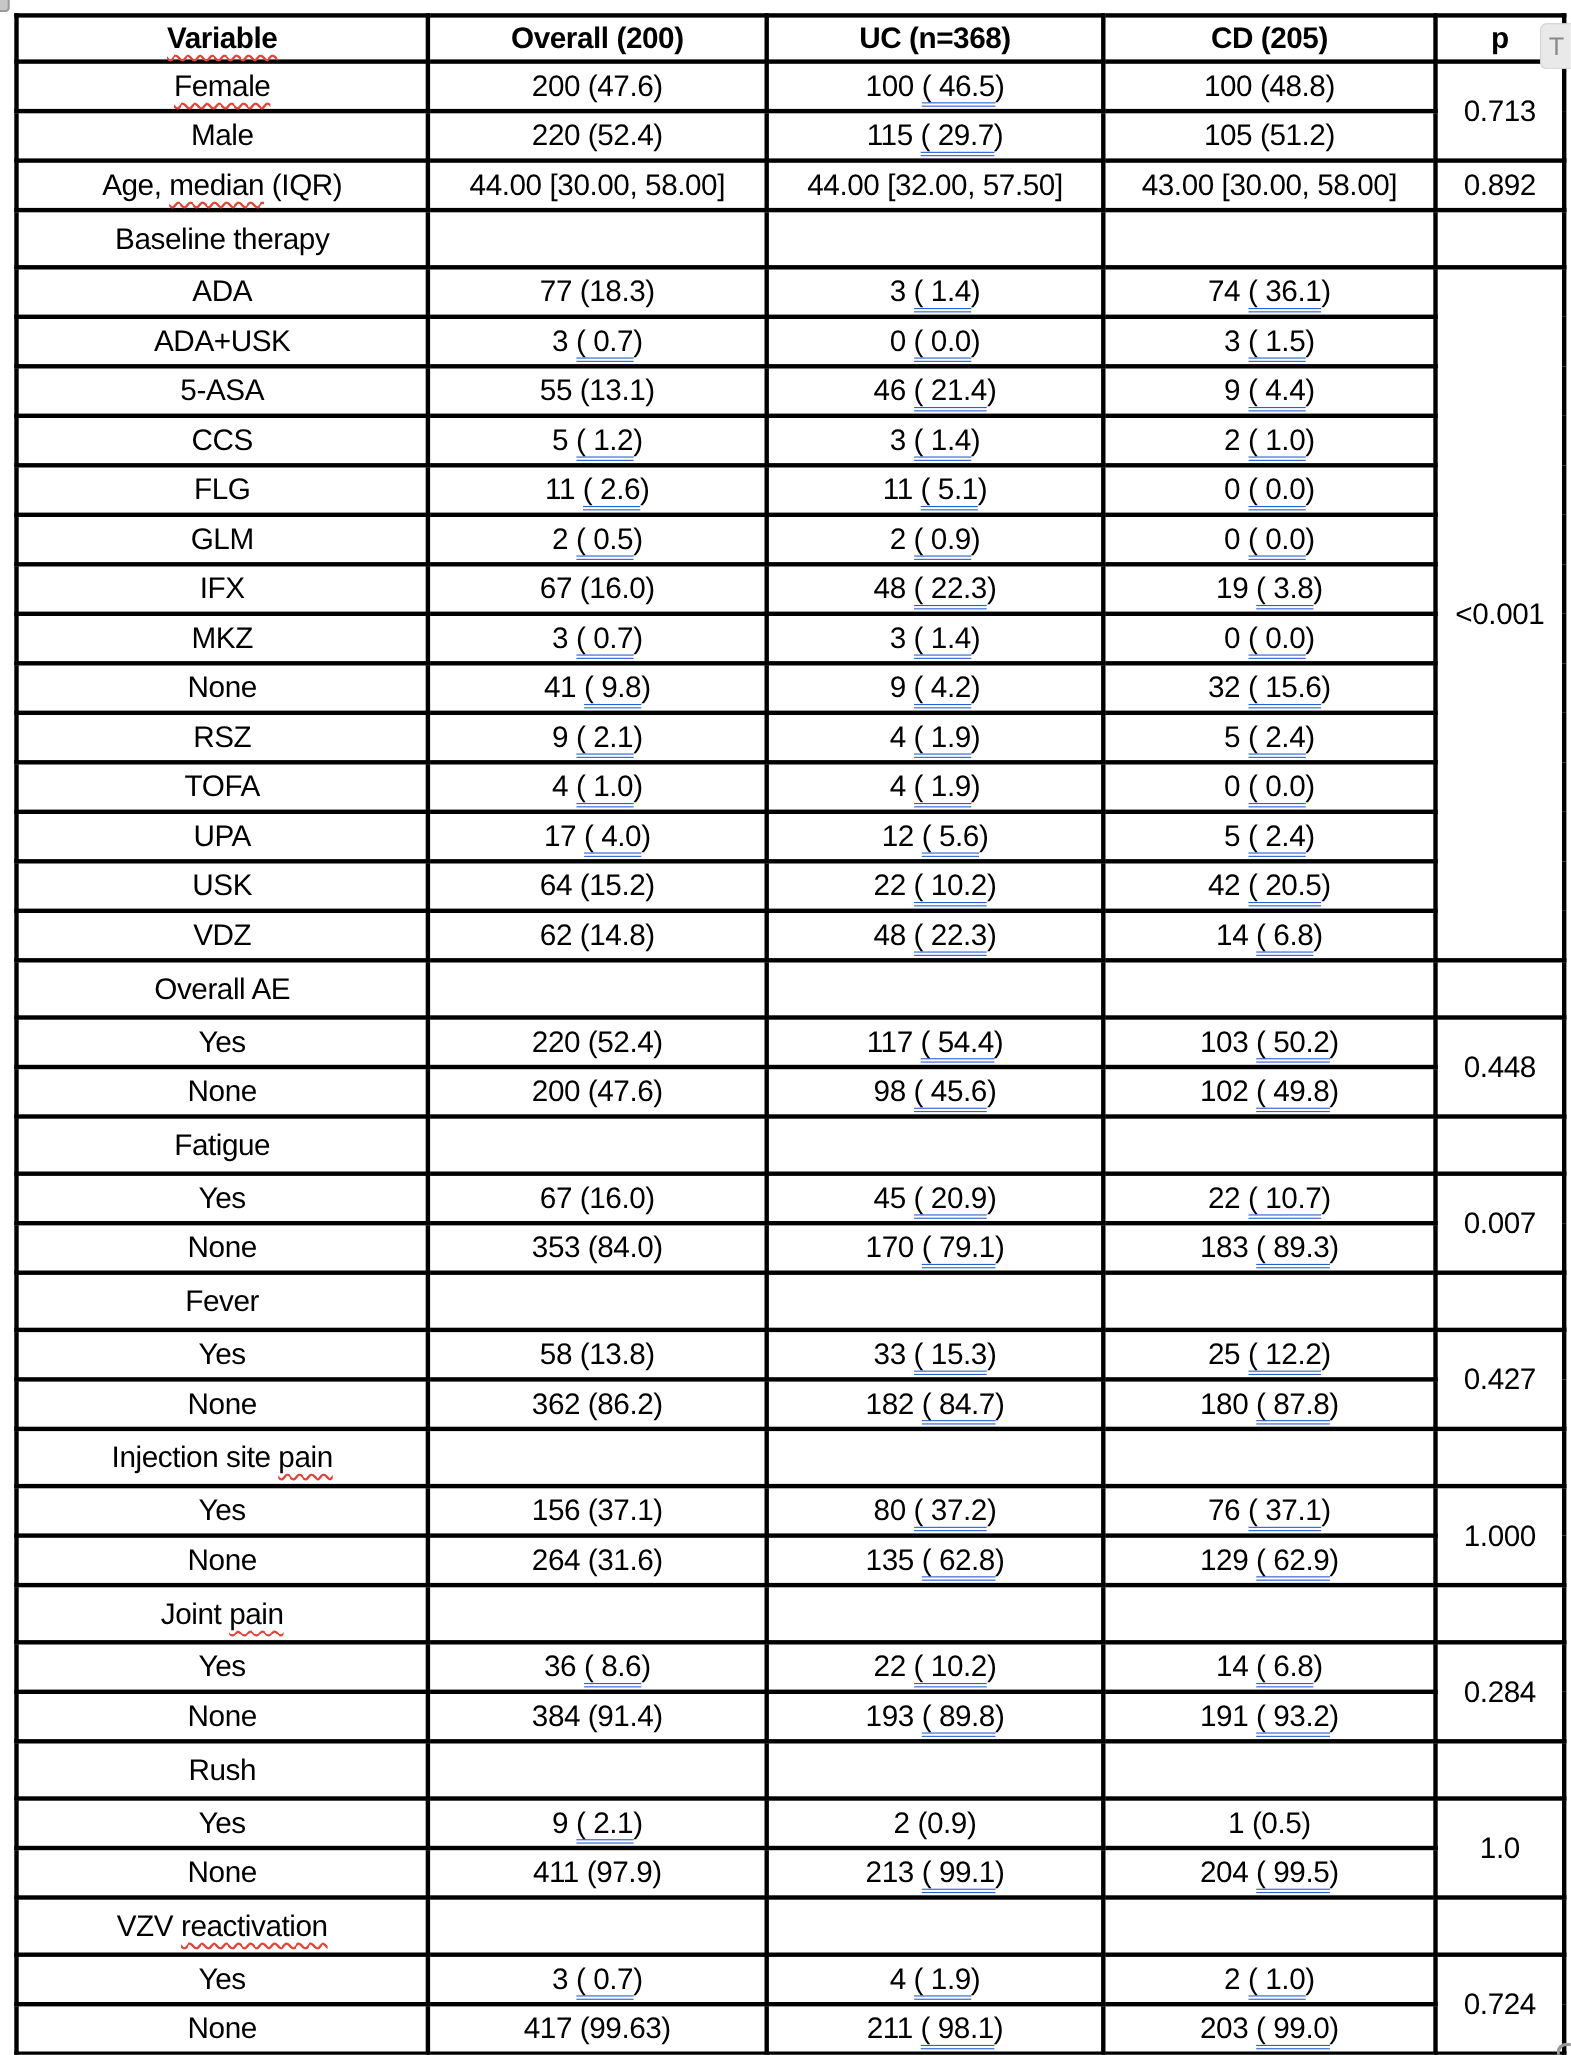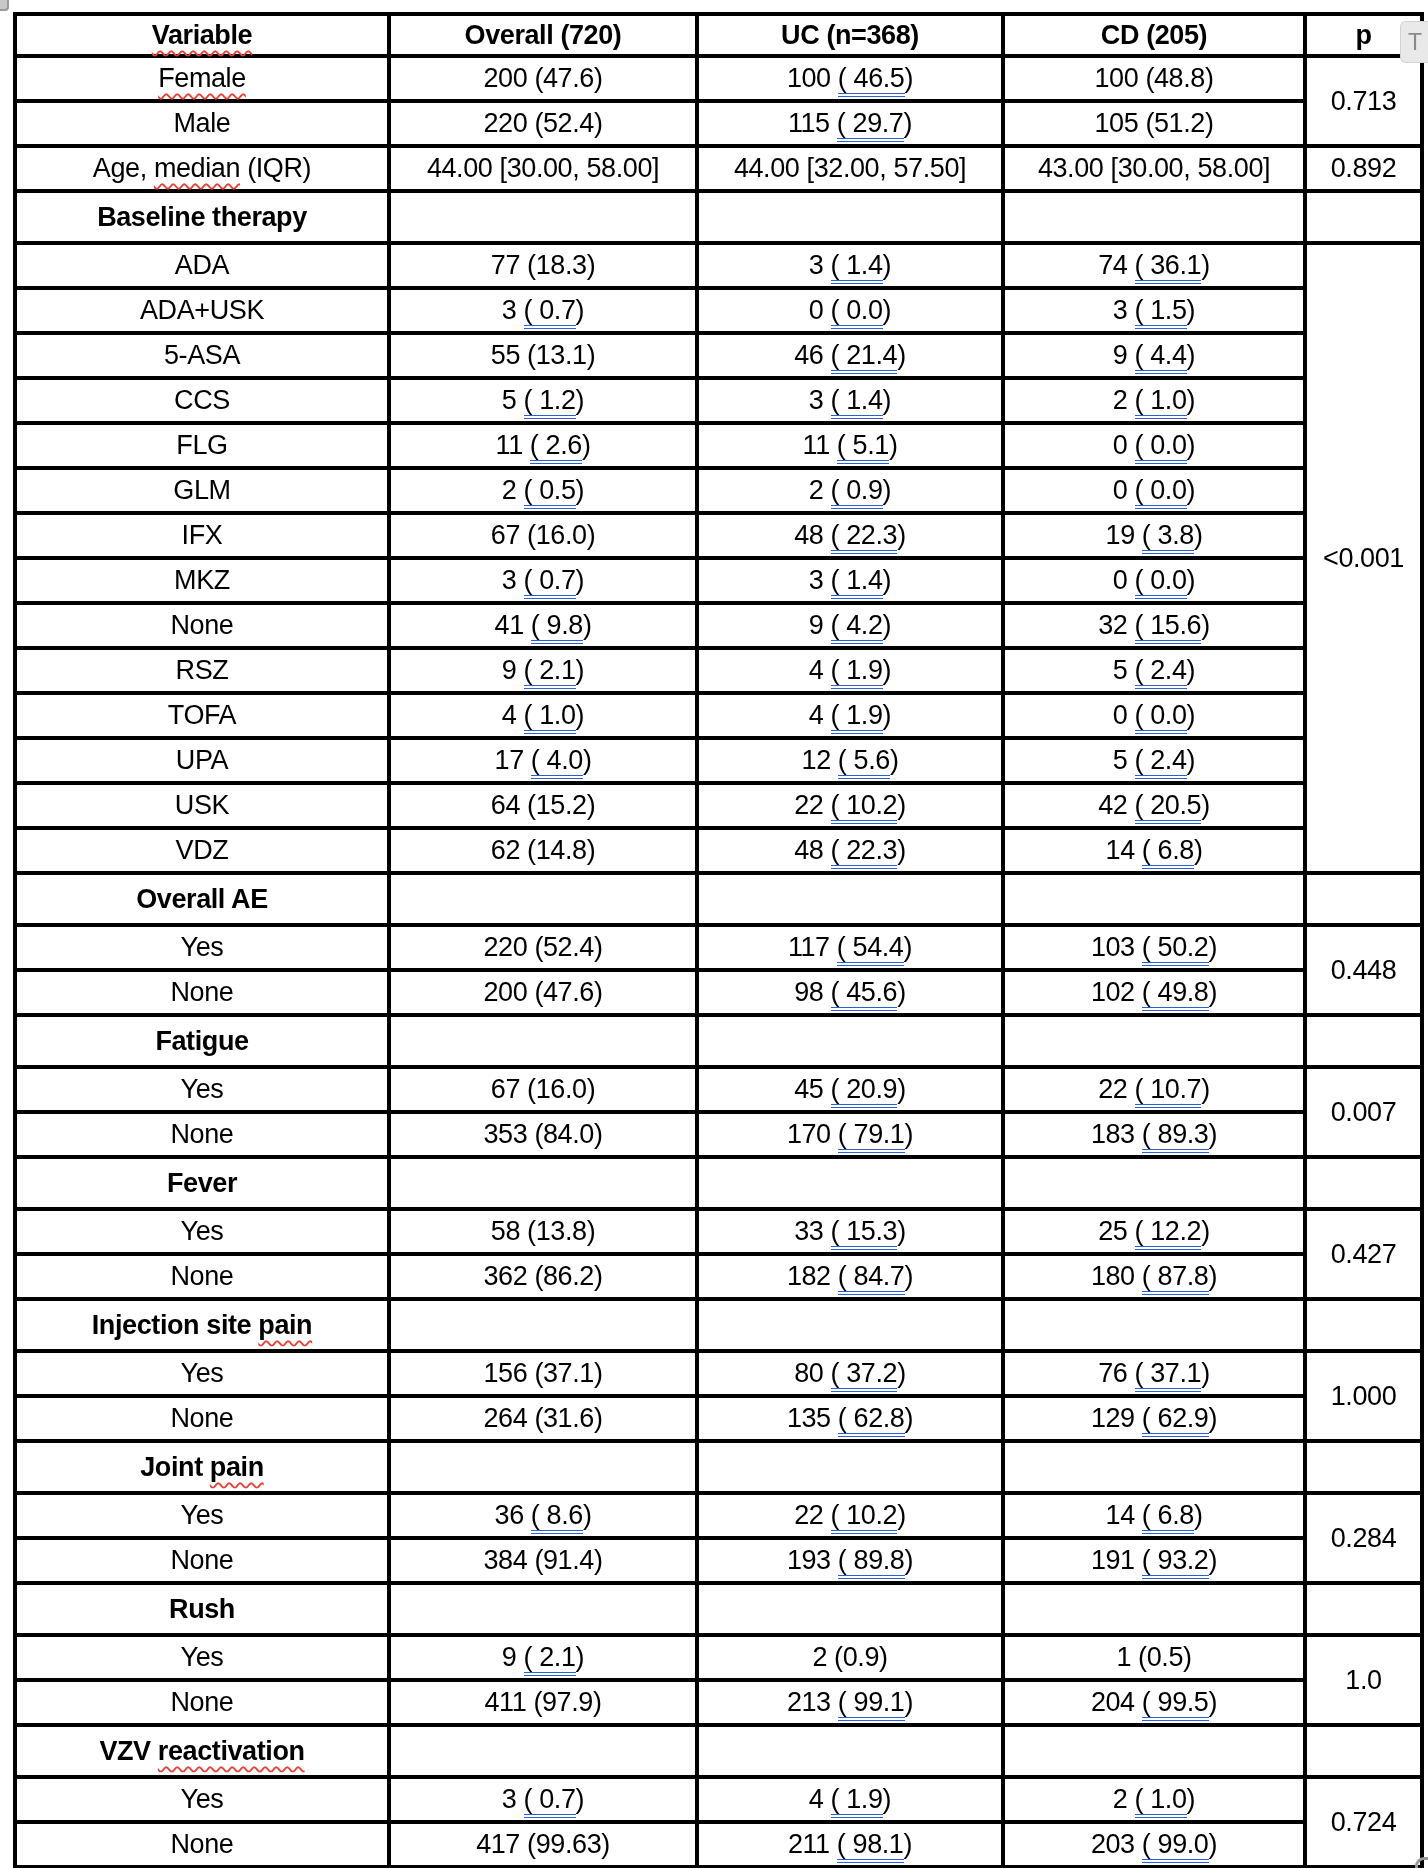--- a/index.html
+++ b/index.html
@@ -16,21 +16,21 @@
   td, th {
     border:4px solid var(--border);
     text-align:center; vertical-align:middle;
     font-size:27px; letter-spacing:-0.4px; white-space:nowrap;
     padding:0 4px; font-weight:normal;
   }
   thead th { font-weight:bold; }
   tr.hdr  { height:42px; }
   tr.data { height:45px; }
   tr.sect { height:52px; }
-  tr.sect td.label { font-weight:bold; }
+  tr.sect td.label { font-weight:normal; }
   
   .gU { border-bottom:4px double var(--grammar); padding-bottom:0px; }
   
   .spell {
     text-decoration-line:underline; text-decoration-style:wavy;
     text-decoration-color:var(--spell); text-decoration-thickness:2px;
     text-underline-offset:6px;
     margin-top:10px;
   }
   
@@ -62,21 +62,21 @@
   <colgroup>
     <col style="width:374px">
       <col style="width:308px">
       <col style="width:306px">
     <col style="width:302px">
       <col style="width:117px">
   </colgroup>
   <thead>
       <tr class="hdr">
         <th><span class="spell">Variable</span></th>
-        <th>Overall (720)</th>
+        <th>Overall (200)</th>
         <th>UC (n=368)</th>
         <th>CD (205)</th>
         <th>p</th>
       </tr>
     </thead>
   <tbody>
       <tr class="data">
         <td class="label"><span class="spell">Female</span></td>
         <td>200 (47.6)</td>
         <td>100 <span class="gU">( 46.5</span>)</td>

